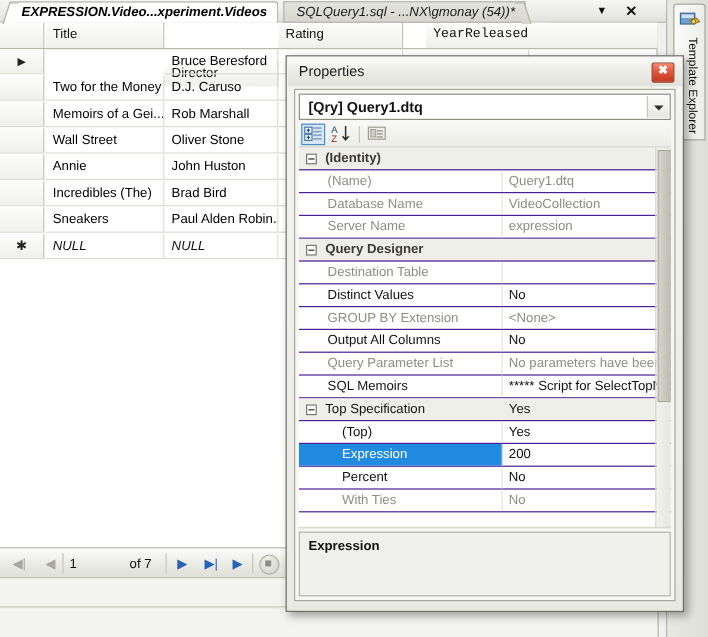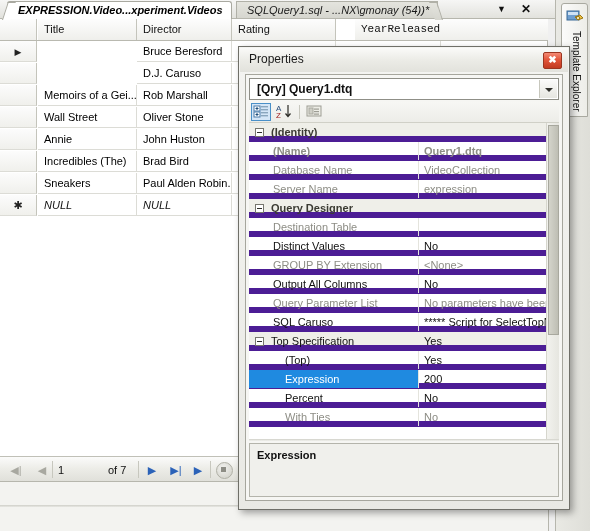--- a/index.html
+++ b/index.html
@@ -203,21 +203,21 @@
   .tb-btn.sel { background:#d4e6f7; border:1px solid #4a90c8; box-sizing:border-box; }
   .tb-sep { position:absolute; top:3px; width:1px; height:14px; background:#c7c7be; }
 
   .prop-grid {
     position: absolute; left: 3px; top: 47px; right: 3px; bottom: 60px;
     background: #ffffff; border-top: 1px solid #d0d0c7;
     overflow: hidden;
   }
   .prow {
     position: absolute; left: 0; width: 100%; height: 19px;
-    box-sizing: border-box; border-bottom: 6px solid #4c1d95;
+    box-sizing: border-box; border-bottom: 1px solid #4c1d95;
   }
   .prow.cat { background: #efefe9; }
   .pname {
     position: absolute; left: 0; top: 0; width: 170px; height: 18px;
     box-sizing: border-box; font-size: 11px; line-height: 18px;
     overflow: hidden; white-space: nowrap;
   }
   .prow.cat .pname { font-weight: bold; color: #3b3b33; padding-left: 22px; }
   .prow.item .pname { padding-left: 24px; border-right: 1px solid #e4e4dd; color:#111; }
   .prow.item.sub .pname { padding-left: 36px; }
@@ -274,36 +274,37 @@
       <span>SQLQuery1.sql - ...NX\gmonay (54))*</span>
     </div>
     <div class="tabctl tab-dropdown">▼</div>
     <div class="tabctl tab-close">✕</div>
   </div>
 
   <div class="gridwrap">
     <div class="grid-header">
       <div class="hcell corner"></div>
       <div class="hcell" style="left:38px;width:99px;">Title</div>
-      <div class="hcell" style="left:137px;width:95px;">Director</div>
+      <div class="hcell" style="left:137px;width:95px;margin-top:32px;">Director</div>
       <div class="hcell" style="left:232px;width:104px;">Rating</div>
       <div class="hcell" style="left:355px;width:105px;font-family:Liberation Mono, monospace;">YearReleased</div>
       <div class="hcell" style="left:441px;width:107px;border-right:none;"></div>
     </div>
 
     <div class="grid-row" style="top:22px;">
       <div class="rowhdr"><span class="arrow-marker">▶</span></div>
       <div class="cell" style="left:137px;width:95px;">Bruce Beresford</div>
       <div class="cell" style="left:232px;width:104px;"></div>
       <div class="cell" style="left:336px;width:105px;"></div>
       <div class="cell" style="left:441px;width:107px;border-right:none;"></div>
     </div>
 
     <div class="grid-row" style="top:44px;">
       <div class="rowhdr"><span class="arrow-marker"></span></div>
+      <div class="cell" style="left:38px;width:99px;">Two for the Money</div>
       <div class="cell" style="left:137px;width:95px;">D.J. Caruso</div>
       <div class="cell" style="left:232px;width:104px;"></div>
       <div class="cell" style="left:336px;width:105px;"></div>
       <div class="cell" style="left:441px;width:107px;border-right:none;"></div>
     </div>
 
     <div class="grid-row" style="top:66px;">
       <div class="rowhdr"><span class="arrow-marker"></span></div>
       <div class="cell" style="left:38px;width:99px;">Memoirs of a Gei...</div>
       <div class="cell" style="left:137px;width:95px;">Rob Marshall</div>
@@ -432,21 +433,21 @@
           </svg>
         </div>
       </div>
 
       <div class="prop-grid">
 
         <div class="prow cat" style="top:0px;">
           <span class="expander"></span>
           <span class="pname">(Identity)</span>
         </div>
-        <div class="prow item dim" style="top:19px;font-weight:bold;">
+        <div class="prow item dim" style="top:19px;">
           <span class="pname">(Name)</span>
           <span class="pval">Query1.dtq</span>
         </div>
         <div class="prow item dim" style="top:38px;">
           <span class="pname">Database Name</span>
           <span class="pval">VideoCollection</span>
         </div>
         <div class="prow item dim" style="top:57px;">
           <span class="pname">Server Name</span>
           <span class="pval">expression</span>
@@ -470,21 +471,21 @@
         </div>
         <div class="prow item" style="top:152px;">
           <span class="pname">Output All Columns</span>
           <span class="pval">No</span>
         </div>
         <div class="prow item dim" style="top:171px;">
           <span class="pname">Query Parameter List</span>
           <span class="pval">No parameters have been specified</span>
         </div>
         <div class="prow item" style="top:190px;">
-          <span class="pname">SQL Caruso</span>
+          <span class="pname">SQL Memoirs</span>
           <span class="pval">***** Script for SelectTopNRows co</span>
         </div>
 
         <div class="prow cat" style="top:209px;">
           <span class="expander"></span>
           <span class="pname" style="font-weight:normal;color:#111;">Top Specification</span>
           <span class="pval">Yes</span>
         </div>
         <div class="prow item sub" style="top:228px;">
           <span class="pname">(Top)</span>

